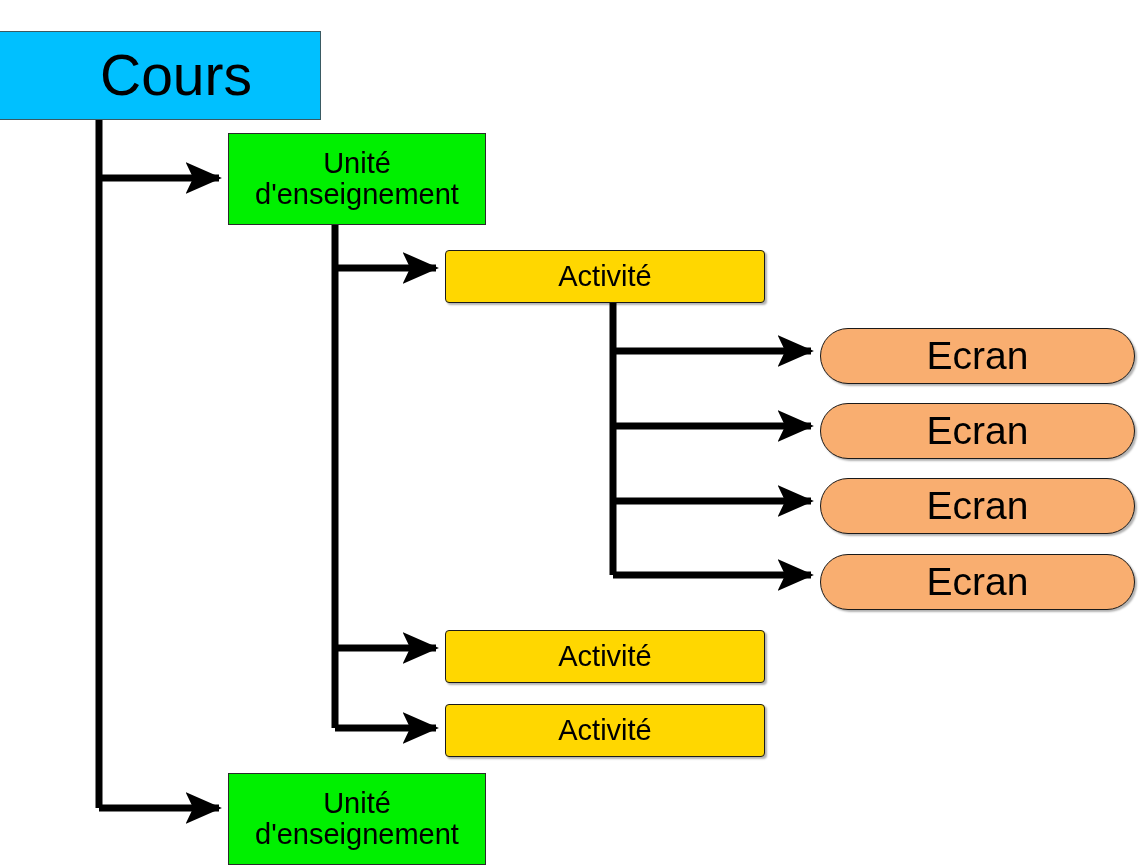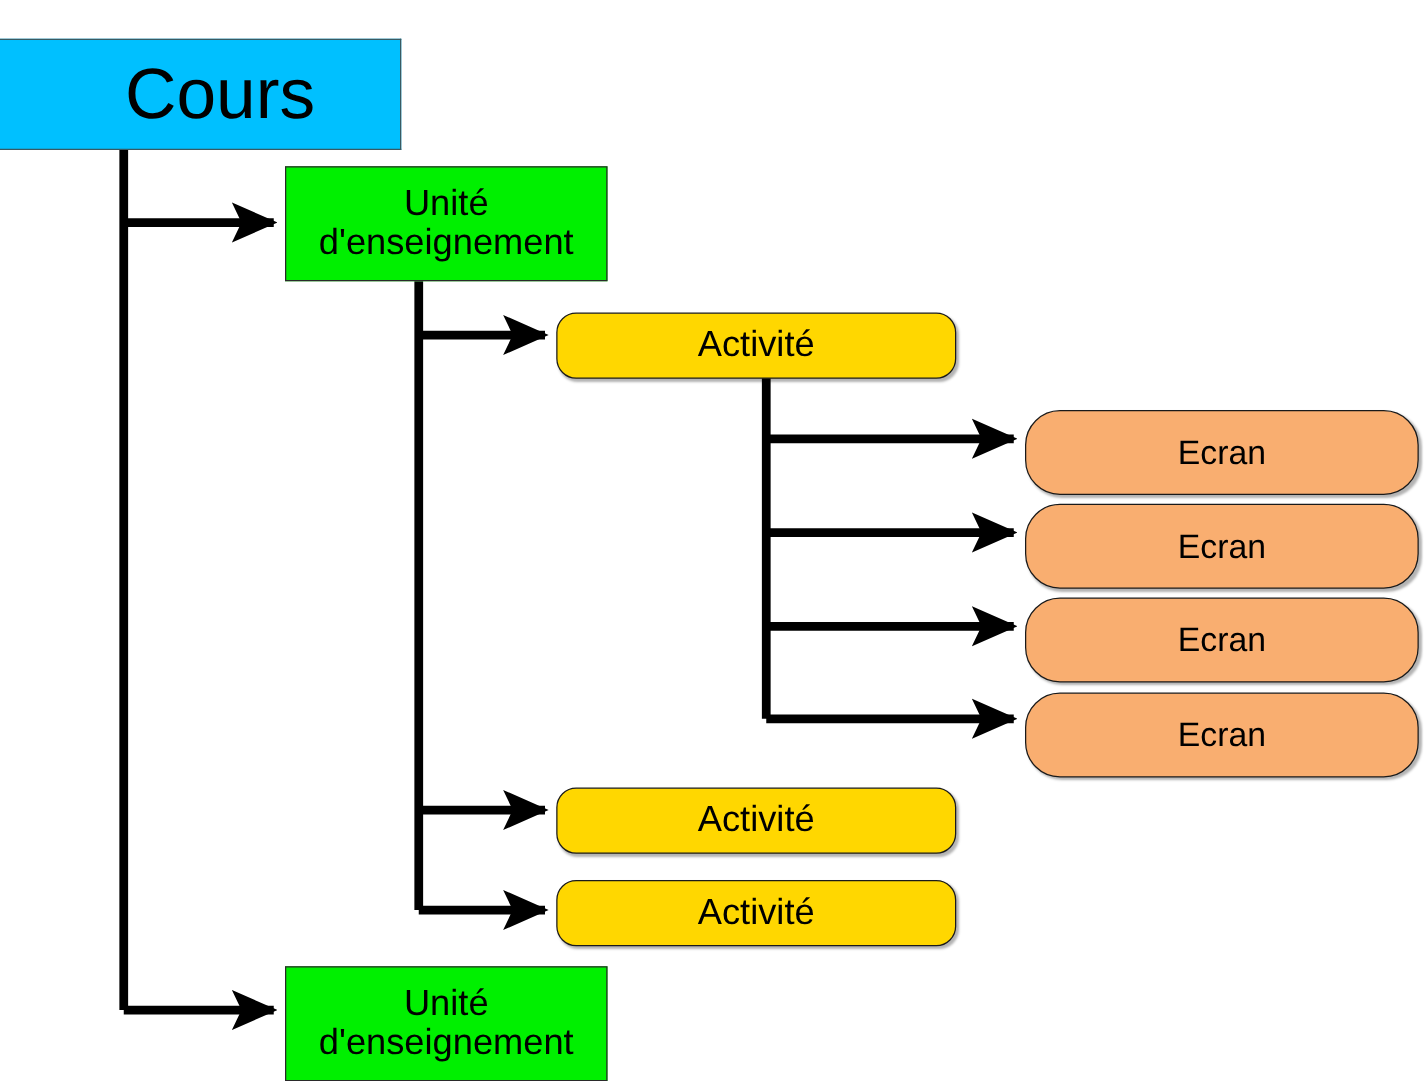--- a/index.html
+++ b/index.html
@@ -61,36 +61,36 @@
   }
   .node-ue-1 { top: 133px; }
   .node-ue-2 { top: 773px; height: 92px; }
   
   .node-act {
     left: 445px;
     width: 320px;
     height: 53px;
     background: #ffd700;
     border: 1.5px solid #1a1a1a;
-    border-radius: 16px;
+    border-radius: 4px;
     font-size: 29px;
     box-shadow: 2px 2px 2px rgba(0,0,0,0.30);
   }
   .node-act-1 { top: 250px; }
   .node-act-2 { top: 630px; }
   .node-act-3 { top: 704px; }
   
   .node-ecran {
     left: 820px;
     width: 315px;
-    height: 68px;
+    height: 56px;
     background: #f9ae70;
     border: 1.5px solid #1a1a1a;
     border-radius: 28px;
-    font-size: 27px;
+    font-size: 39px;
     box-shadow: 2px 2px 2px rgba(0,0,0,0.30);
     text-align: right;
   }
   .node-ecran-1 { top: 328px; }
   .node-ecran-2 { top: 403px; }
   .node-ecran-3 { top: 478px; }
   .node-ecran-4 { top: 554px; }
 </style>
 </head>
 <body>

